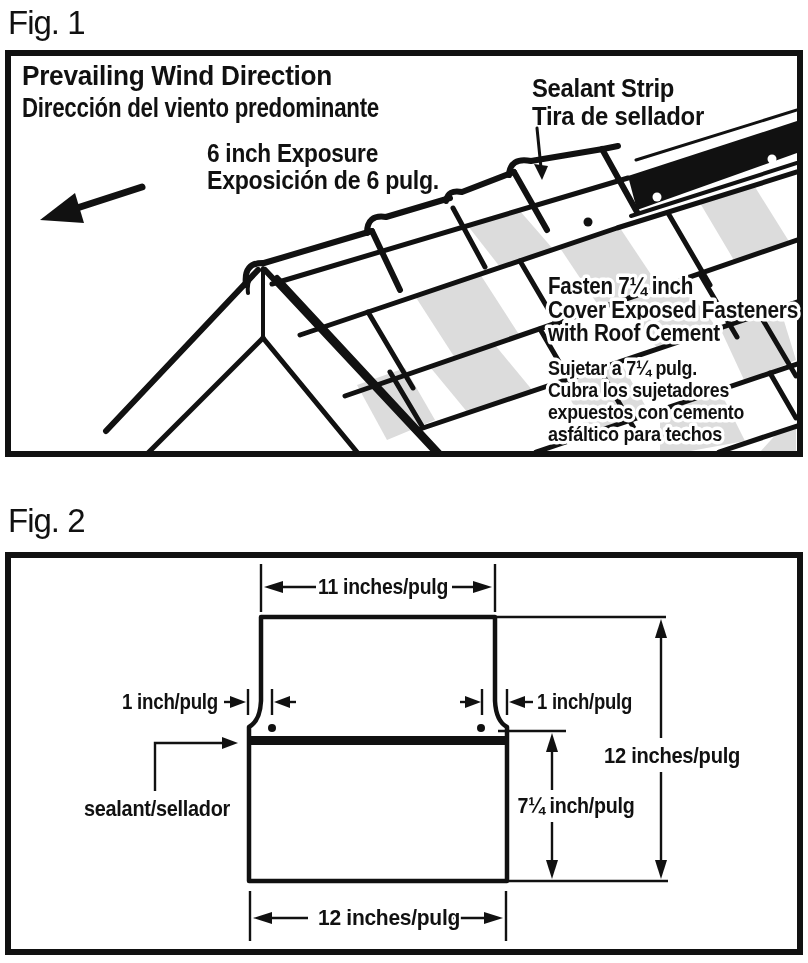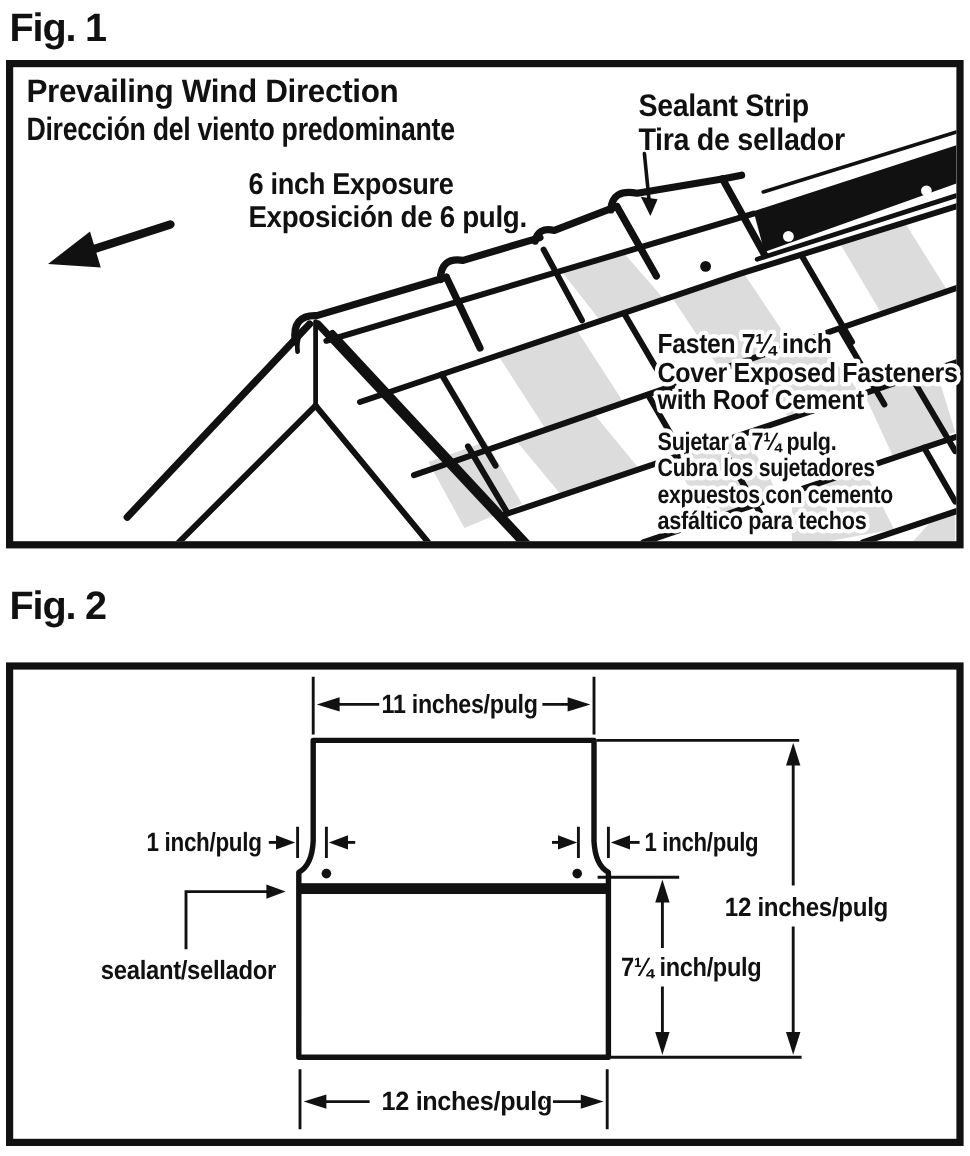--- a/index.html
+++ b/index.html
@@ -5,25 +5,25 @@
   :root { --ink:#111111; --gray:#dcdcdc; --paper:#ffffff; }
   html,body { margin:0; padding:0; }
   body {
     width:808px; height:963px; position:relative;
     background:var(--paper);
     font-family:"Liberation Sans", sans-serif;
     overflow:hidden;
   }
   .fig-heading {
     position:absolute; left:8px;
-    font-size:33px; font-weight:bold; color:var(--ink);
+    font-size:33px; font-weight:normal; color:var(--ink);
     letter-spacing:-1px; line-height:1;
   }
   #fig1-heading { top:6px; }
-  #fig2-heading { top:488px; }
+  #fig2-heading { top:504px; }
   svg { position:absolute; left:0; display:block; }
   #fig1-svg { top:0; }
   #fig2-svg { top:0; }
   svg text {
     font-family:"Liberation Sans", sans-serif;
     font-weight:bold;
     fill:var(--ink);
     letter-spacing:-0.3px;
   }
   .halo {

